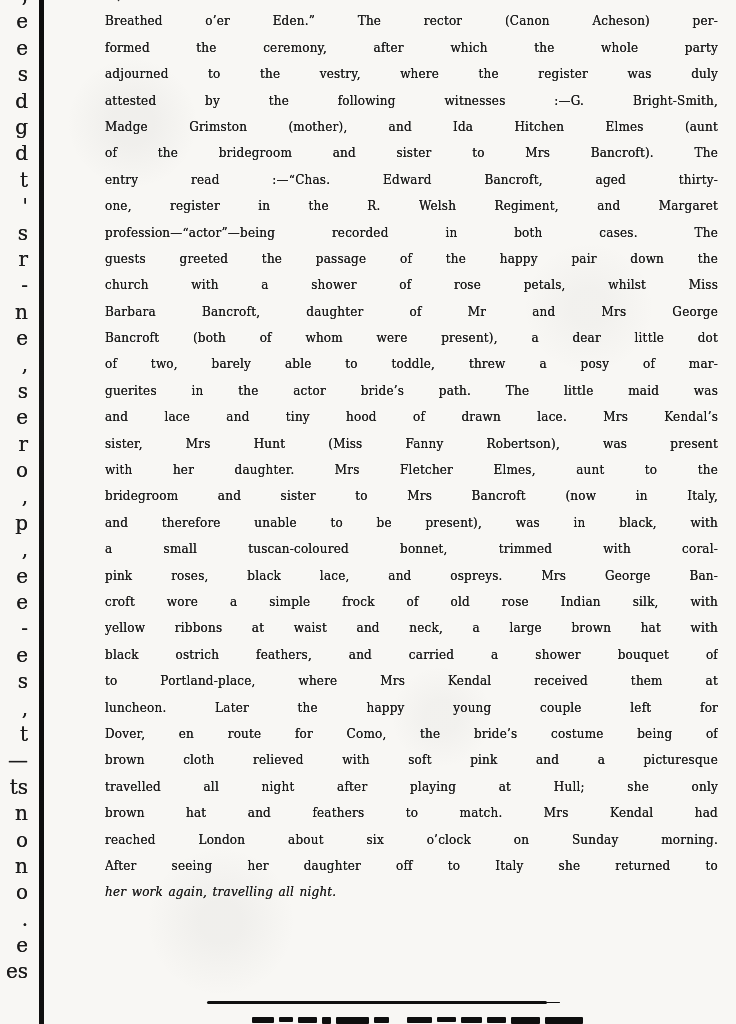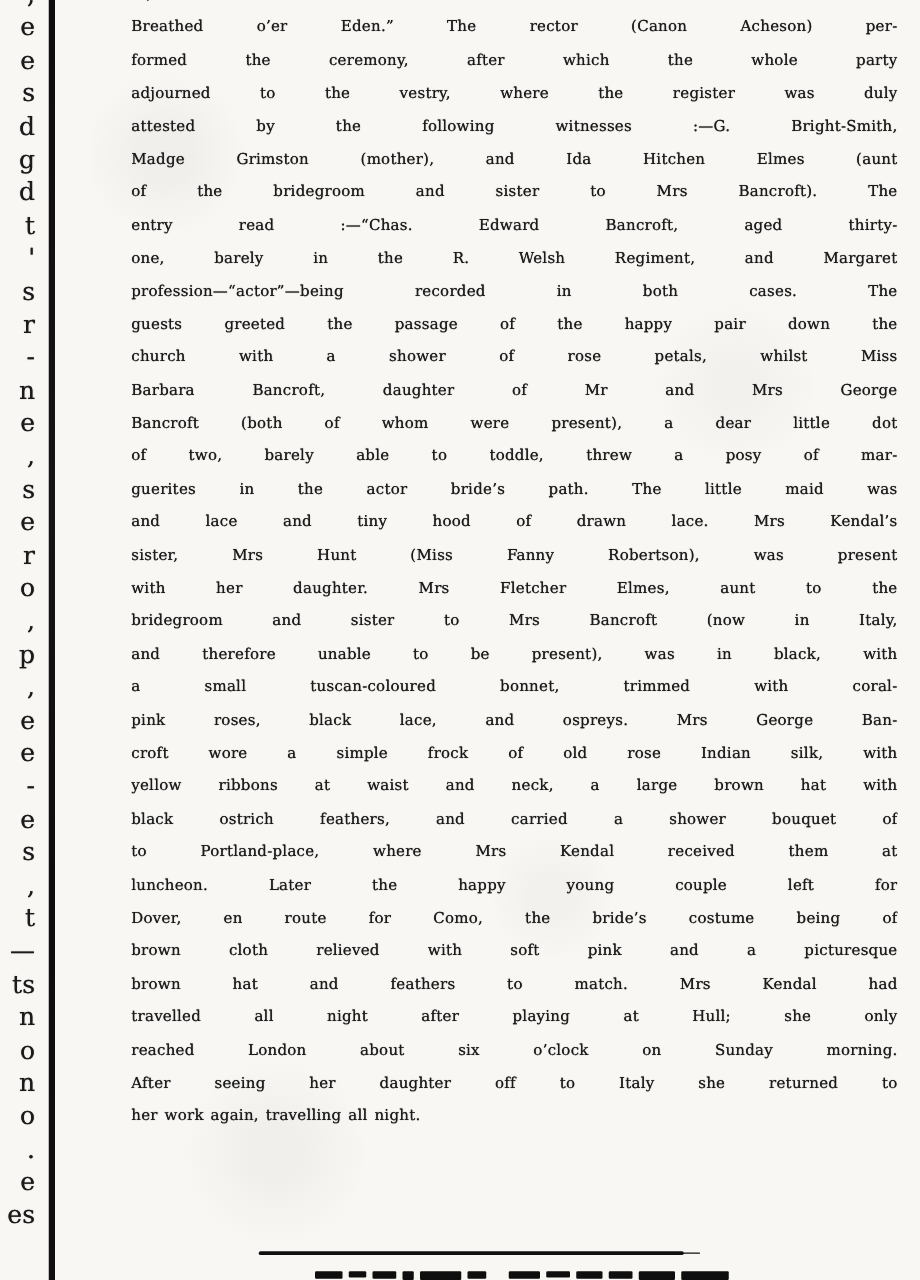--- a/index.html
+++ b/index.html
@@ -64,21 +64,21 @@
     letter-spacing: 0.2px;
     word-spacing: 1.5px;
     text-align: justify;
     text-align-last: justify;
     text-shadow: 0 0 0.6px rgba(20,20,20,0.92);
     overflow: hidden;
     white-space: nowrap;
     margin-left: 48px;
   }
   .line.justify-wrap { white-space: normal; }
-  .lines > .line:last-child { text-align-last: left; }
+  .lines > .line:last-child { text-align-last: left; font-style: italic; }
   .line.partial {
     opacity: 0.92;
   }
   
   .section-rule {
     position: absolute;
     left: 207px;
     top: 1001px;
     width: 340px;
     height: 3px;
@@ -165,21 +165,21 @@
   <div class="article">
     <div class="line partial justify-wrap">…,  and  “The  voice  that</div>
     <div class="lines">
         <div class="line justify-wrap">Breathed o’er Eden.”  The rector (Canon Acheson) per-</div>
         <div class="line justify-wrap">formed the ceremony, after which the whole party</div>
         <div class="line justify-wrap">adjourned to the vestry, where the register was duly</div>
         <div class="line justify-wrap">attested by the following witnesses :—G. Bright-Smith,</div>
         <div class="line justify-wrap">Madge Grimston (mother), and Ida Hitchen Elmes (aunt</div>
         <div class="line justify-wrap">of the bridegroom and sister to Mrs Bancroft).  The</div>
         <div class="line justify-wrap">entry read :—“Chas. Edward Bancroft, aged thirty-</div>
-        <div class="line justify-wrap">one, barely in the R. Welsh Regiment, and Margaret</div>
+        <div class="line justify-wrap">one, register in the R. Welsh Regiment, and Margaret</div>
         <div class="line justify-wrap">profession—“actor”—being recorded in both cases. The</div>
         <div class="line justify-wrap">guests greeted the passage of the happy pair down the</div>
         <div class="line justify-wrap">church with a shower of rose petals, whilst Miss</div>
         <div class="line justify-wrap">Barbara Bancroft, daughter of Mr and Mrs George</div>
         <div class="line justify-wrap">Bancroft (both of whom were present), a dear little dot</div>
         <div class="line justify-wrap">of two, barely able to toddle, threw a posy of mar-</div>
         <div class="line justify-wrap">guerites in the actor bride’s path.  The little maid was</div>
         <div class="line justify-wrap">and lace and tiny hood of drawn lace.  Mrs Kendal’s</div>
         <div class="line justify-wrap">sister, Mrs Hunt (Miss Fanny Robertson), was present</div>
         <div class="line justify-wrap">with her daughter.  Mrs Fletcher Elmes, aunt to the</div>
@@ -187,22 +187,22 @@
         <div class="line justify-wrap">and therefore unable to be present), was in black, with</div>
         <div class="line justify-wrap">a small tuscan-coloured bonnet, trimmed with coral-</div>
         <div class="line justify-wrap">pink roses, black lace, and ospreys.  Mrs George Ban-</div>
         <div class="line justify-wrap">croft wore a simple frock of old rose Indian silk, with</div>
         <div class="line justify-wrap">yellow ribbons at waist and neck, a large brown hat with</div>
         <div class="line justify-wrap">black ostrich feathers, and carried a shower bouquet of</div>
         <div class="line justify-wrap">to Portland-place, where Mrs Kendal received them at</div>
         <div class="line justify-wrap">luncheon.  Later the happy young couple left for</div>
         <div class="line justify-wrap">Dover, en route for Como, the bride’s costume being of</div>
         <div class="line justify-wrap">brown cloth relieved with soft pink and a picturesque</div>
+        <div class="line justify-wrap">travelled all night after playing at Hull; she only</div>
         <div class="line justify-wrap">brown hat and feathers to match.  Mrs Kendal had</div>
-        <div class="line justify-wrap">travelled all night after playing at Hull; she only</div>
         <div class="line justify-wrap">reached London about six o’clock on Sunday morning.</div>
         <div class="line justify-wrap">After seeing her daughter off to Italy she returned to</div>
         <div class="line justify-wrap">her work again, travelling all night.</div>
       </div>
   </div>
 
   <div class="section-rule"></div>
 
   <div class="headline-clip">
     <span class="bar b1"></span>

